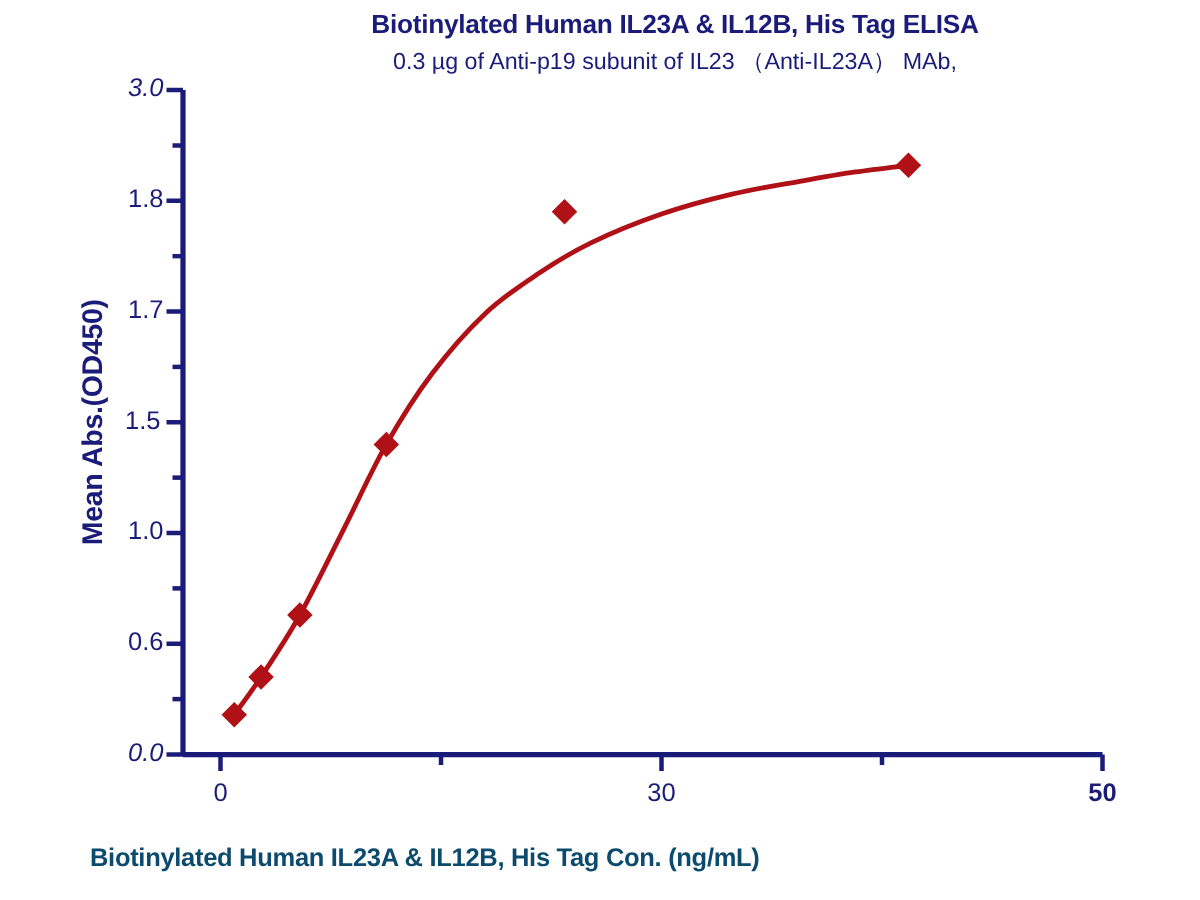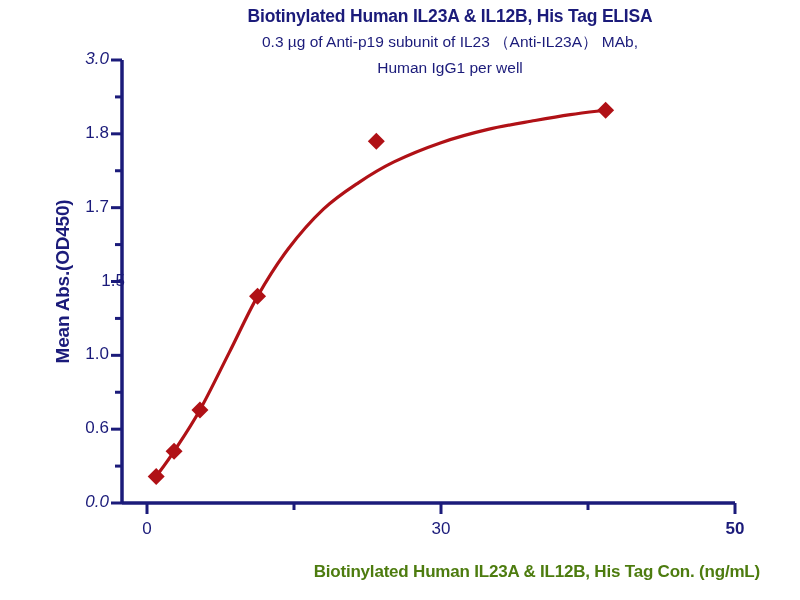--- a/index.html
+++ b/index.html
@@ -9,20 +9,21 @@
   }
   body {
     font-family: "Liberation Sans", sans-serif;
   }
   #figure {
     position: relative;
     width: 800px;
     height: 600px;
     background: #ffffff;
     overflow: hidden;
+    border-radius: 27px;
   }
   .title-block {
     position: absolute;
     left: 120px;
     top: 4px;
     width: 660px;
     text-align: center;
     color: #1b1b7a;
   }
   .chart-title {
@@ -49,22 +50,22 @@
     color: #1b1b7a;
     font-size: 19px;
     font-weight: bold;
     letter-spacing: -0.2px;
   }
   .xlabel {
     position: absolute;
     left: 60px;
     top: 562px;
     width: 700px;
-    text-align: right;
-    color: #4d7c0f;
+    text-align: left;
+    color: #0c4a6e;
     font-size: 17px;
     font-weight: bold;
     letter-spacing: -0.2px;
     white-space: nowrap;
   }
   .tick-label {
     position: absolute;
     color: #1b1b7a;
     font-size: 17px;
     white-space: nowrap;
@@ -84,21 +85,20 @@
   }
 </style>
 </head>
 <body>
 
 <div id="figure">
 
   <div class="title-block">
     <div class="chart-title">Biotinylated Human IL23A &amp; IL12B, His Tag ELISA</div>
     <div class="chart-subtitle">0.3 µg of Anti-p19 subunit of IL23 （Anti-IL23A） MAb,</div>
-    <div class="chart-subtitle">Human IgG1 per well</div>
   </div>
 
   <div class="ylabel">Mean Abs.(OD450)</div>
 
   <svg class="plot" width="800" height="600">
     <g id="axes-group">
         <line x1="122" y1="503" x2="735" y2="503" stroke="#1b1b7a" stroke-width="3.5"></line>
         <line x1="122" y1="503" x2="122" y2="60" stroke="#1b1b7a" stroke-width="3.5"></line>
         <line x1="122" y1="503" x2="111" y2="503" stroke="#1b1b7a" stroke-width="3"></line>
         <line x1="122" y1="429.1666666666667" x2="111" y2="429.1666666666667" stroke="#1b1b7a" stroke-width="3"></line>
@@ -129,21 +129,21 @@
         <polygon points="257.544,287.76666666666665 266.044,296.26666666666665 257.544,304.76666666666665 249.04399999999998,296.26666666666665" fill="#b01116"></polygon>
         <polygon points="376.32000000000005,132.71666666666664 384.82000000000005,141.21666666666664 376.32000000000005,149.71666666666664 367.82000000000005,141.21666666666664" fill="#b01116"></polygon>
         <polygon points="605.6400000000001,101.70666666666665 614.1400000000001,110.20666666666665 605.6400000000001,118.70666666666665 597.1400000000001,110.20666666666665" fill="#b01116"></polygon>
       </g>
   </svg>
 
   <div id="tick-label-layer">
       <div class="tick-label ytick-label" style="left: 49px; top: 492px; font-style: italic;">0.0</div>
       <div class="tick-label ytick-label" style="left: 49px; top: 418.167px;">0.6</div>
       <div class="tick-label ytick-label" style="left: 49px; top: 344.333px;">1.0</div>
-      <div class="tick-label ytick-label" style="left: 65px; top: 270.5px;">1.5</div>
+      <div class="tick-label ytick-label" style="left: 47px; top: 270.5px;">1.5</div>
       <div class="tick-label ytick-label" style="left: 49px; top: 196.667px;">1.7</div>
       <div class="tick-label ytick-label" style="left: 49px; top: 122.833px;">1.8</div>
       <div class="tick-label ytick-label" style="left: 49px; top: 49px; font-style: italic;">3.0</div>
       <div class="tick-label xtick-label" style="left: 117px; top: 519px;">0</div>
       <div class="tick-label xtick-label" style="left: 411px; top: 519px;">30</div>
       <div class="tick-label xtick-label" style="left: 705px; top: 519px; font-weight: bold;">50</div>
     </div>
 
   <div class="xlabel">Biotinylated Human IL23A &amp; IL12B, His Tag Con. (ng/mL)</div>
 

